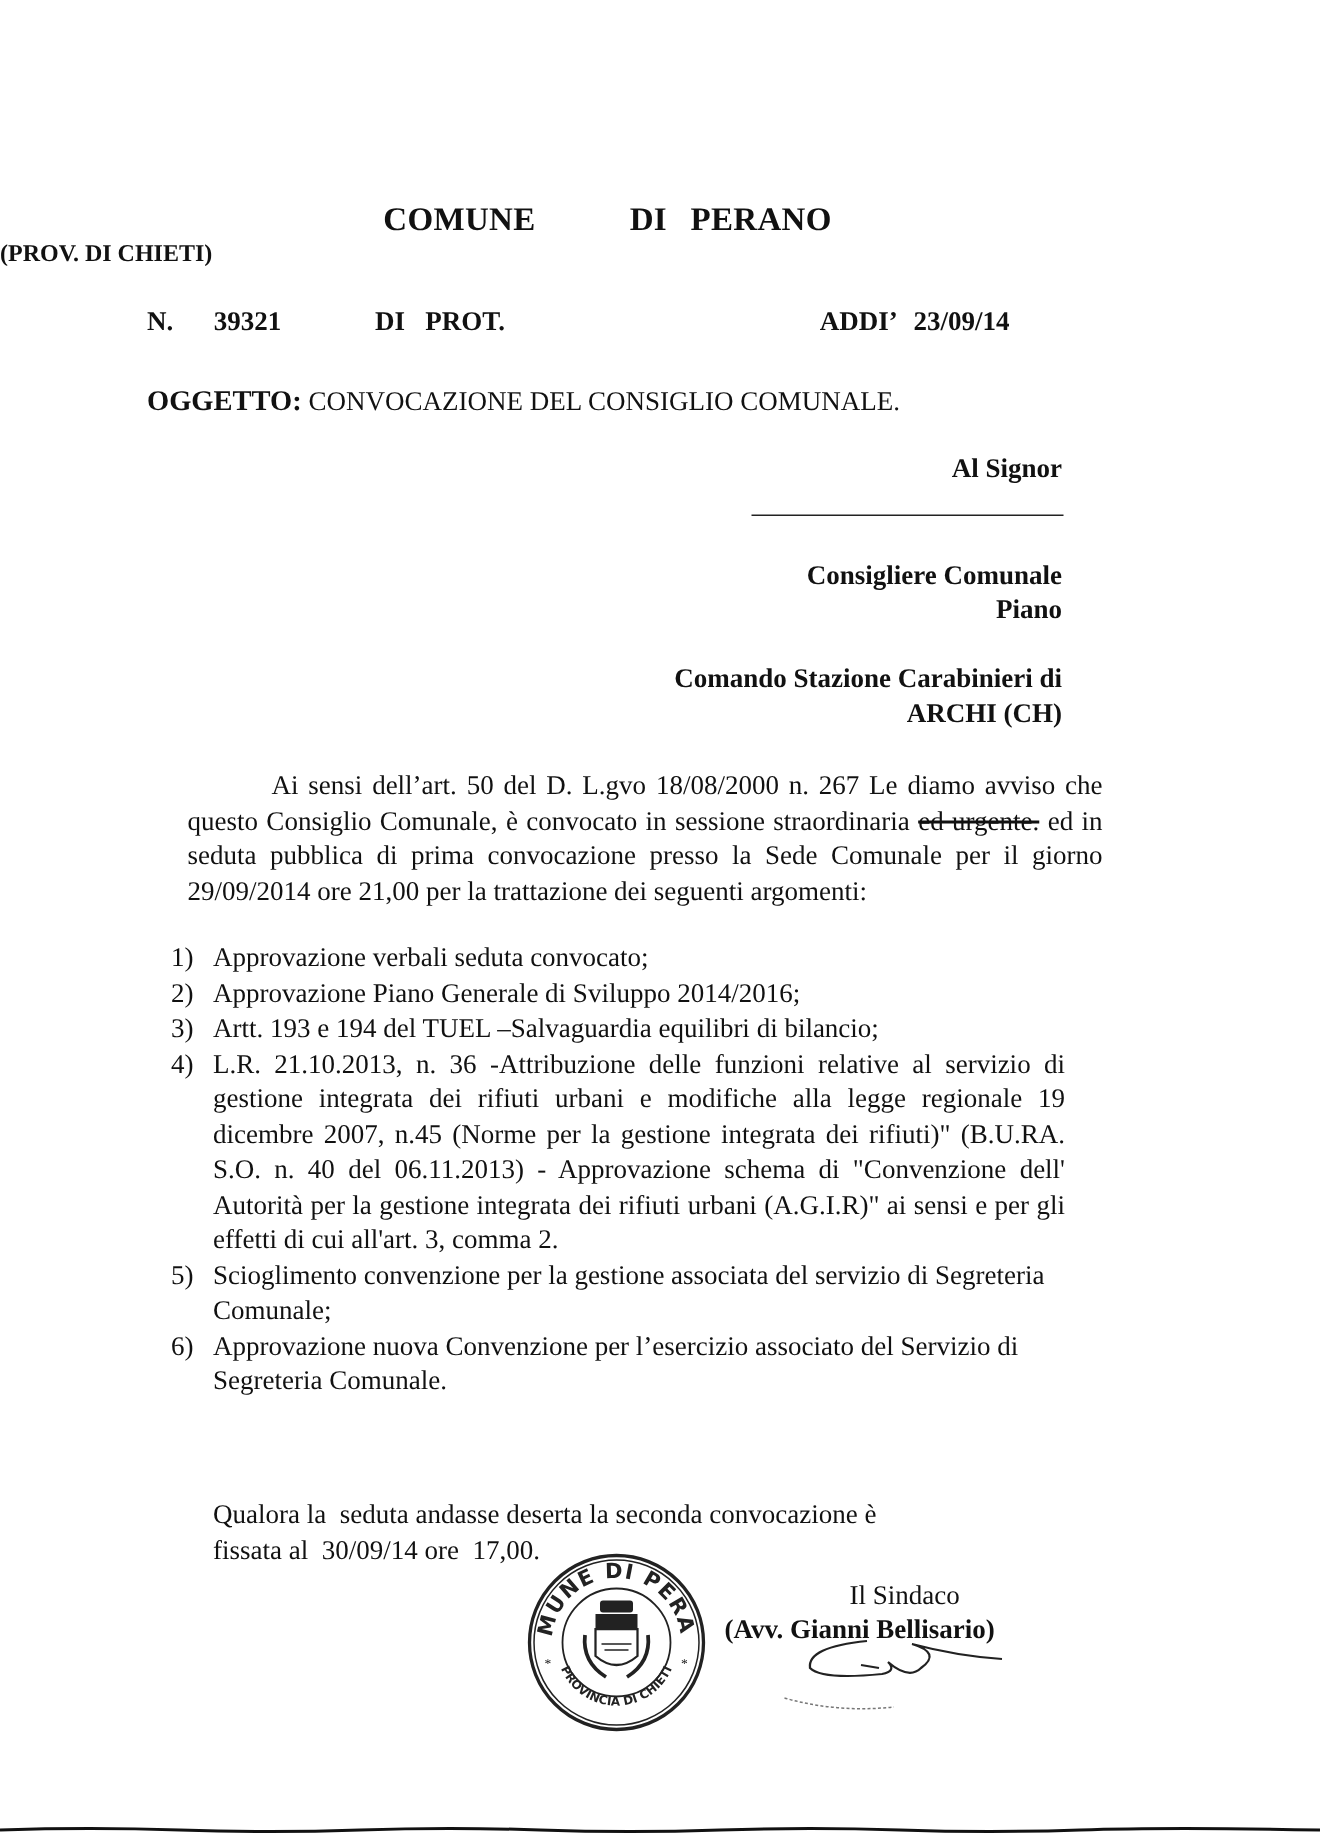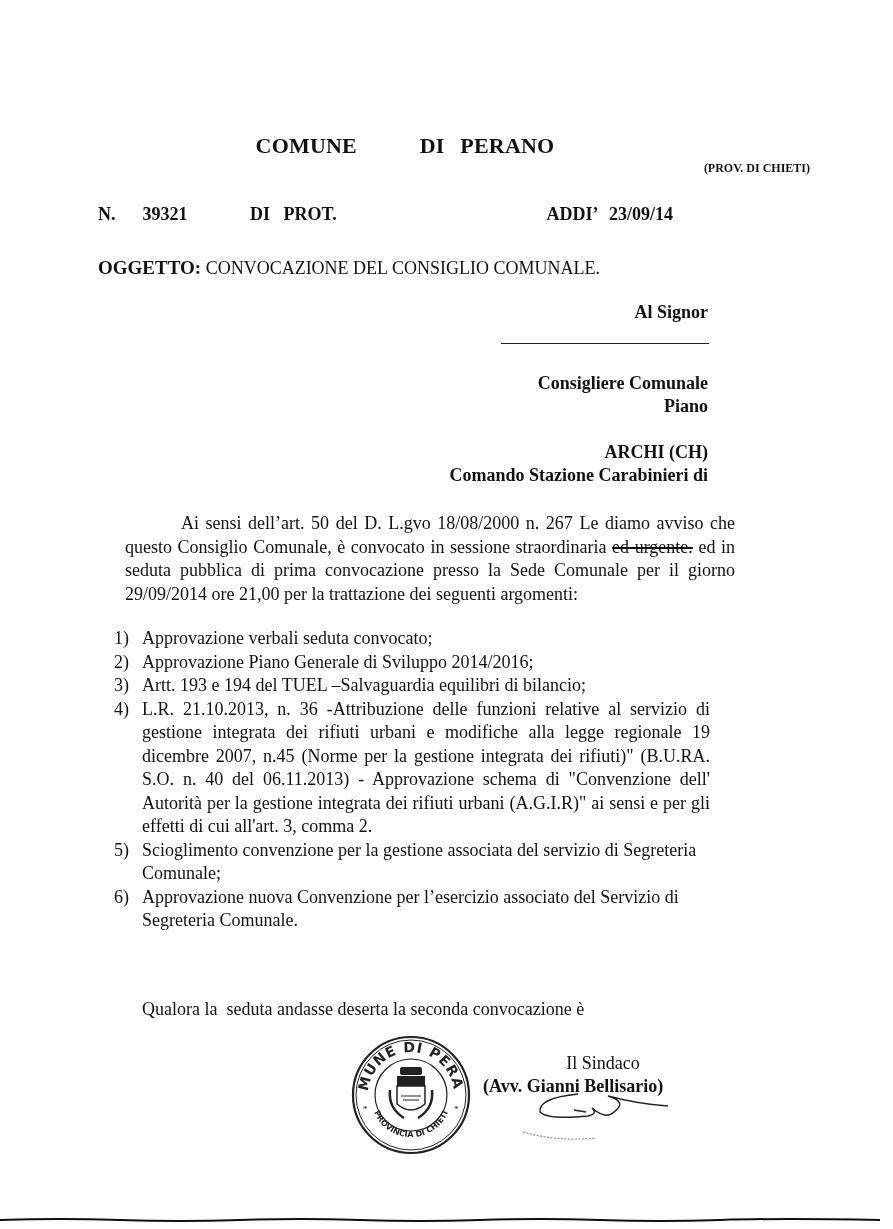--- a/index.html
+++ b/index.html
@@ -1,21 +1,21 @@
 <!DOCTYPE html>
 <html><head>
 <meta charset="utf-8">
 <style>
   html, body { margin:0; padding:0; background:#ffffff; }
   body { width:893px; height:1229px; position:relative; overflow:hidden;
          font-family:"Liberation Serif", "DejaVu Serif", serif; color:#111; }
   .abs { position:absolute; }
   .b { font-weight:bold; }
   .title { left:0; width:810px; text-align:center; top:133px; font-size:22px; font-weight:bold; letter-spacing:0.2px; word-spacing:10px; }
-  .subtitle { left:0; width:810px; text-align:right; top:161px; font-size:12px; font-weight:bold; }
+  .subtitle { left:0; width:810px; text-align:left; top:161px; font-size:16px; font-weight:bold; }
   .prot { top:204px; left:98px; font-size:18px; font-weight:bold; }
   .prot span { display:inline-block; }
   .oggetto { top:257px; left:98px; font-size:18px; }
   .right-block { right:185px; text-align:right; font-size:18px; font-weight:bold; line-height:23px; }
   .rule { top:343px; left:501px; width:208px; height:0; border-top:1.5px solid #222; }
   .body-text { left:98px; width:610px; font-size:18px; line-height:23.5px; text-align:justify; }
   .indent { text-indent:56px;margin-left:27px; }
   .strike { text-decoration:line-through; text-decoration-thickness:2px; }
   ol.items { list-style:none; margin:0; padding:0; position:absolute; left:114px; top:627px; width:596px; font-size:18px; line-height:23.5px; }
   ol.items li { position:relative; padding-left:28px; text-align:justify; }
@@ -49,37 +49,38 @@
 
   <div class="abs right-block" style="top:301px;">Al Signor</div>
   <div class="abs rule"></div>
 
   <div class="abs right-block" style="top:372px;">
     <div>Consigliere Comunale</div>
     <div>Piano</div>
   </div>
 
   <div class="abs right-block" style="top:441px;">
+    <div>Comando Stazione Carabinieri di</div>
     <div>ARCHI (CH)</div>
-    <div>Comando Stazione Carabinieri di</div>
   </div>
 
   <div class="abs body-text indent" style="top:512px;"><span>Ai sensi dell’art. 50 del D. L.gvo 18/08/2000 n. 267 Le diamo avviso che questo Consiglio Comunale, è convocato in  sessione straordinaria </span><span class="strike">ed urgente.</span><span> ed in  seduta pubblica  di prima convocazione presso la  Sede Comunale per il giorno  29/09/2014  ore  21,00   per la trattazione dei seguenti argomenti:</span></div>
 
   <ol class="items">
     <li><span class="num">1)</span><span>Approvazione verbali seduta convocato;</span></li>
     <li><span class="num">2)</span><span>Approvazione Piano Generale di Sviluppo 2014/2016;</span></li>
     <li><span class="num">3)</span><span>Artt. 193 e 194 del TUEL –Salvaguardia equilibri di bilancio;</span></li>
     <li><span class="num">4)</span><span>L.R. 21.10.2013, n. 36 -Attribuzione delle funzioni relative al servizio di gestione integrata dei rifiuti urbani e modifiche alla legge regionale 19 dicembre 2007, n.45 (Norme per la gestione integrata dei rifiuti)" (B.U.RA. S.O. n. 40 del 06.11.2013) - Approvazione schema di "Convenzione dell' Autorità per la gestione integrata dei rifiuti urbani (A.G.I.R)" ai sensi e per gli effetti di cui all'art. 3, comma 2.</span></li>
     <li class="ragged"><span class="num">5)</span><span>Scioglimento convenzione per la gestione associata del servizio di Segreteria Comunale;</span></li>
     <li class="ragged"><span class="num">6)</span><span>Approvazione nuova Convenzione per l’esercizio associato del Servizio di Segreteria Comunale.</span></li>
   </ol>
 
   <div class="abs after">
     <div style="white-space:pre;">Qualora la  seduta andasse deserta la seconda convocazione è</div>
+    <div style="white-space:pre;">fissata al  30/09/14 ore  17,00.</div>
   </div>
 
   <svg class="abs stamp" viewBox="0 0 122 122">
     <defs>
       <path id="arcTop" d="M 18 61 A 43 43 0 0 1 104 61"></path>
       <path id="arcBot" d="M 22 72 A 40 40 0 0 0 100 72"></path>
     </defs>
     <circle cx="61" cy="61" r="58" fill="none" stroke="#222" stroke-width="2.2"></circle>
     <circle cx="61" cy="61" r="55" fill="none" stroke="#222" stroke-width="1"></circle>
     <circle cx="61" cy="61" r="36" fill="none" stroke="#222" stroke-width="1.2"></circle>

